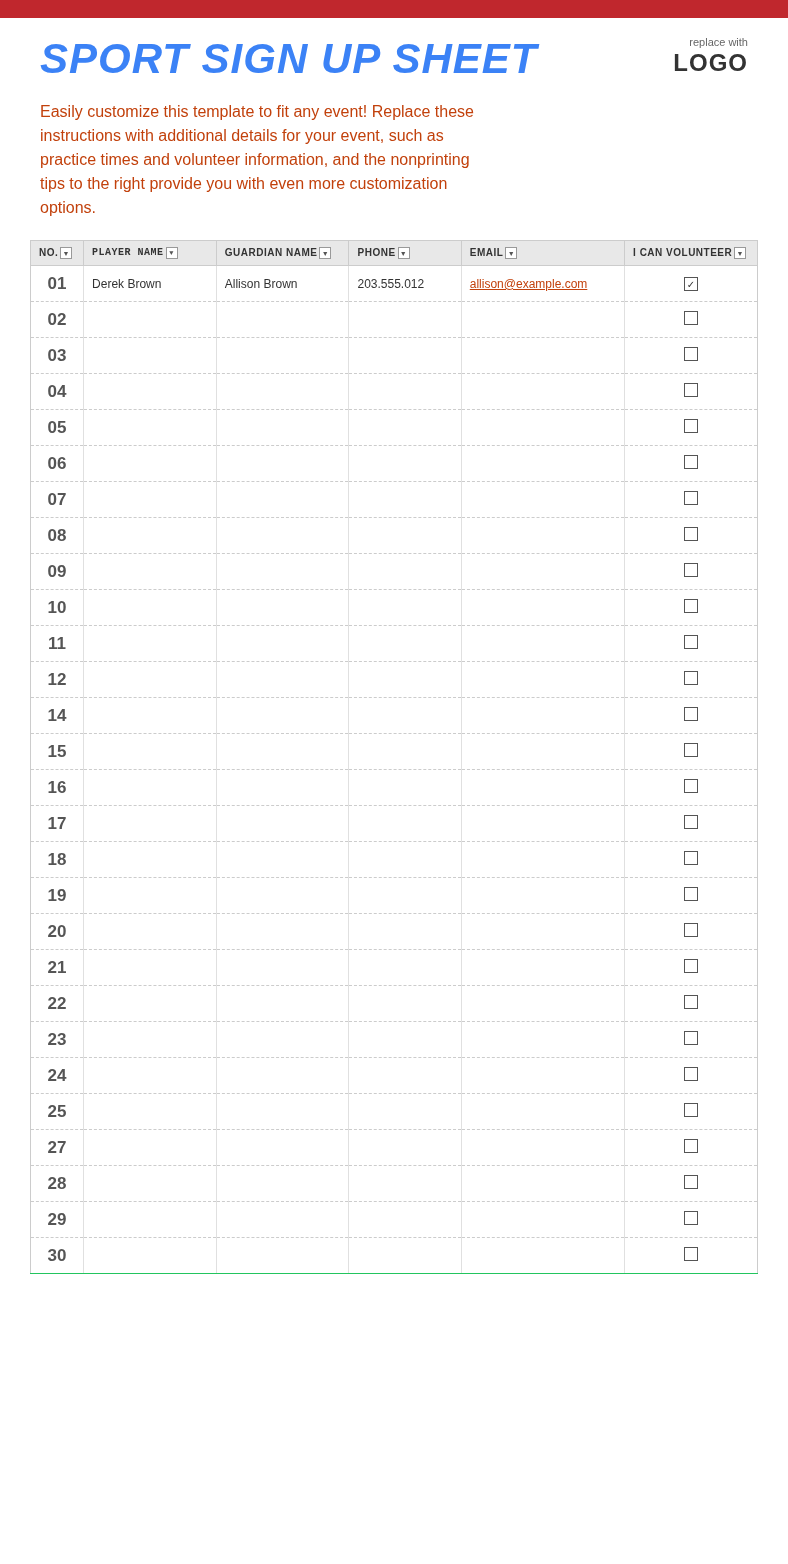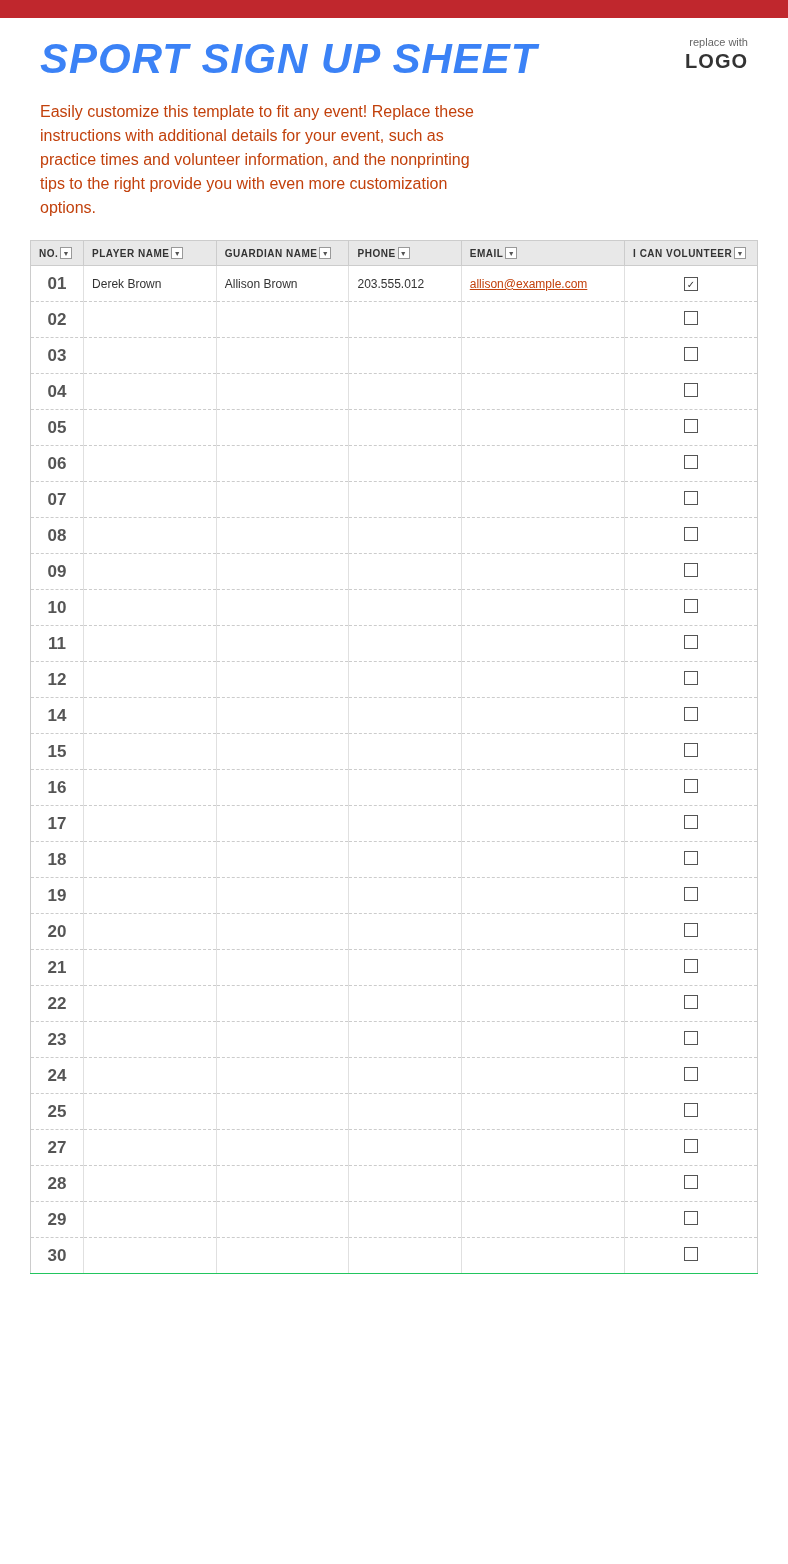--- a/index.html
+++ b/index.html
@@ -30,21 +30,21 @@
       font-style: italic;
       line-height: 1.1;
     }
     .logo-box {
       text-align: right;
       color: #666;
       font-size: 11px;
       line-height: 1.2;
     }
     .logo-text {
-      font-size: 20px;
+      font-size: 24px;
       font-weight: 900;
       color: #333;
       letter-spacing: 1px;
     }
     .description {
       padding: 8px 40px 20px 40px;
       font-size: 16px;
       color: #c2410c;
       line-height: 1.5;
       max-width: 520px;
@@ -64,21 +64,21 @@
       text-align: left;
       font-size: 10px;
       font-weight: 700;
       text-transform: uppercase;
       letter-spacing: 0.5px;
       color: #333;
       white-space: nowrap;
     }
     thead tr th .th-inner {
       display: flex;
-      align-items: center;
+      align-items: flex-start;
       gap: 2px;
     }
     .dropdown-arrow {
       display: inline-block;
       width: 12px;
       height: 12px;
       border: 1px solid #999;
       background: #fff;
       font-size: 7px;
       text-align: center;
@@ -103,21 +103,21 @@
       font-size: 17px;
       text-align: center;
       width: 52px;
     }
     tbody tr td:last-child {
       border-right: 1px solid #ccc;
       text-align: center;
       width: 60px;
     }
     .col-no { width: 52px; }
-    .col-player { width: 130px; }
+    .col-player { width: 130px; font-family: Liberation Mono, monospace; }
     .col-guardian { width: 130px; }
     .col-phone { width: 110px; }
     .col-email { width: 160px; }
     .col-volunteer { width: 60px; }
     .email-link {
       color: #c2410c;
       text-decoration: underline;
     }
     .checkbox-checked {
       display: inline-block;

